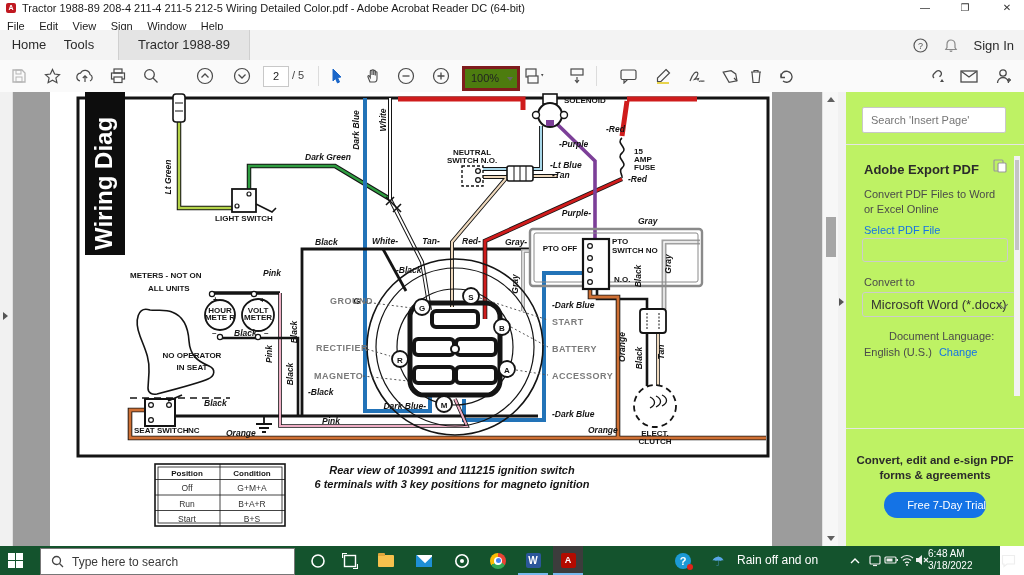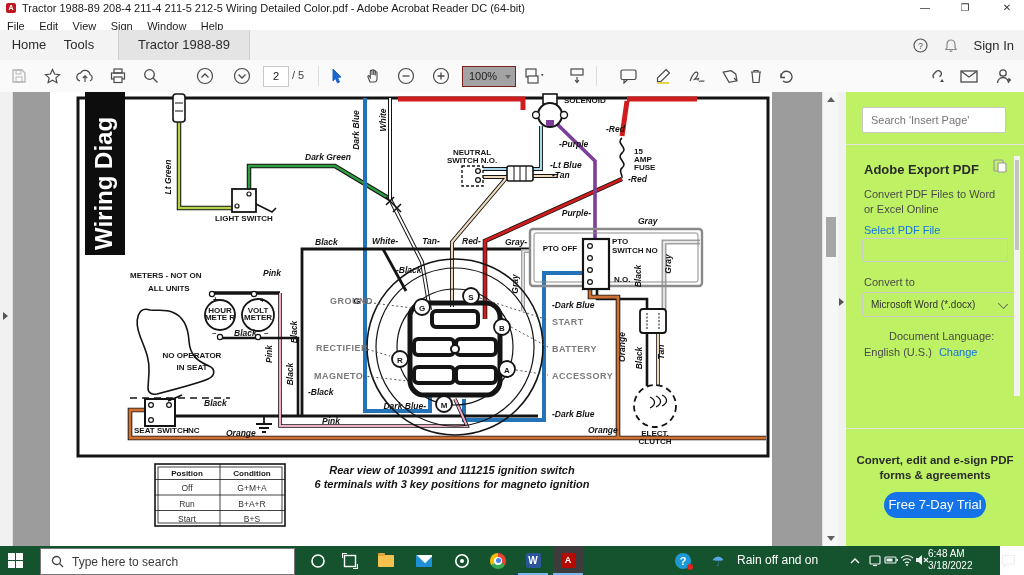--- a/index.html
+++ b/index.html
@@ -23,21 +23,21 @@
   #tab-doc .x{margin-left:8px;color:#444;font-size:11px;}
   #tabbar-right{position:absolute;right:10px;top:0;height:30px;display:flex;align-items:center;gap:16px;}
   #signin{font-size:13px;color:#2b2b2b;}
   
   #toolbar{position:absolute;left:0;top:60px;width:1024px;height:32px;background:#fafafa;border-bottom:1px solid #d4d4d4;}
   .tbi{position:absolute;top:5px;width:22px;height:22px;display:flex;align-items:center;justify-content:center;}
   .tbsep{position:absolute;top:6px;width:1px;height:20px;background:#dcdcdc;}
   #pagebox{position:absolute;left:263px;top:6px;width:24px;height:19px;background:#fff;border:1px solid #c8c8c8;
     font-size:11px;color:#222;text-align:center;line-height:19px;}
   #pageof{position:absolute;left:292px;top:6px;font-size:11px;color:#444;line-height:19px;}
-  #zoombox{position:absolute;left:462px;top:6px;width:46px;height:19px;background:#a3a3a3;border:1px solid #7f1d1d;
+  #zoombox{position:absolute;left:462px;top:6px;width:46px;height:19px;background:#4d7c0f;border:3px solid #7f1d1d;
     font-size:11px;color:#222;text-align:left;padding-left:6px;line-height:19px;}
   #zoombox .car{position:absolute;right:4px;top:8px;width:0;height:0;border-left:3px solid transparent;border-right:3px solid transparent;border-top:4px solid #666;}
   
   #docarea{position:absolute;left:0;top:92px;width:1024px;height:454px;background:#9c9c9c;}
   #leftstrip{position:absolute;left:0;top:0;width:12px;height:454px;background:#f1f1f1;border-right:1px solid #e0e0e0;}
   #leftstrip .arr{position:absolute;left:3px;top:220px;width:0;height:0;border-top:4px solid transparent;border-bottom:4px solid transparent;border-left:5px solid #555;}
   #page{position:absolute;left:50px;top:0;width:722px;height:454px;background:#fff;}
   #vscroll{position:absolute;left:822px;top:0;width:16px;height:454px;background:#f7f7f7;border-left:1px solid #e3e3e3;}
   #vscroll .thumb{position:absolute;left:3px;top:125px;width:10px;height:40px;background:#a6a6a6;}
   .scrollarr{position:absolute;left:4px;width:0;height:0;border-left:4px solid transparent;border-right:4px solid transparent;}
@@ -48,30 +48,30 @@
   #panel-search{position:absolute;left:16px;top:15px;width:132px;height:22px;border:1px solid #c8c8c8;border-radius:2px;
     font-size:11px;color:#767676;padding-left:8px;font-family:"Liberation Sans",sans-serif;}
   #panel .divider{position:absolute;left:0;width:178px;height:1px;background:#e5e5e5;}
   #export-title{position:absolute;left:18px;top:70px;font-size:13px;font-weight:bold;color:#2b2b2b;}
   #export-icon{position:absolute;left:146px;top:66px;}
   .pdesc{position:absolute;left:18px;font-size:11px;color:#4a4a4a;}
   .plink{position:absolute;left:18px;font-size:11px;color:#1473e6;}
   #file-box{position:absolute;left:16px;top:146px;width:144px;height:22px;border:1px solid #ccc;border-radius:3px;}
   #convert-label{position:absolute;left:18px;top:184px;font-size:11px;color:#4a4a4a;}
   #convert-select{position:absolute;left:16px;top:200px;width:144px;height:23px;border:1px solid #ccc;border-radius:3px;
-    font-size:10px;color:#333;line-height:23px;padding-left:8px;}
+    font-size:13px;color:#333;line-height:23px;padding-left:8px;}
   #convert-select .car{position:absolute;right:8px;top:9px;width:7px;height:7px;border-right:1.5px solid #666;border-bottom:1.5px solid #666;transform:rotate(45deg) scale(1,.8);margin-top:-2px;}
   #doclang{position:absolute;left:18px;top:238px;font-size:11px;color:#4a4a4a;padding-left:25px;}
   #doclang2{position:absolute;left:18px;top:254px;font-size:11px;color:#4a4a4a;}
   #changelink{color:#1473e6;margin-left:4px;}
   .bluebtn{position:absolute;background:#1473e6;color:#fff;border-radius:99px;text-align:center;}
   #selectfile-btn{left:16px;top:298px;width:140px;height:27px;font-size:13px;line-height:27px;}
   #promo1{position:absolute;left:0;top:362px;width:178px;text-align:center;font-size:11.5px;font-weight:bold;color:#2b2b2b;}
   #promo2{position:absolute;left:0;top:377px;width:178px;text-align:center;font-size:11.5px;font-weight:bold;color:#2b2b2b;}
-  #trial-btn{left:38px;top:400px;width:102px;height:26px;font-size:13px;line-height:26px;}
+  #trial-btn{left:38px;top:400px;width:102px;height:26px;font-size:11px;line-height:26px;text-align:right;}
   #panel-scroll{position:absolute;left:168px;top:64px;width:6px;height:240px;background:#f2f2f2;}
   #panel-scroll .thumb{position:absolute;left:1px;top:4px;width:4px;height:90px;background:#c4c4c4;}
   
   #taskbar{position:absolute;left:0;top:546px;width:1000px;height:29px;background:#14532d;}
   #tb-search{position:absolute;left:40px;top:2px;width:253px;height:25px;background:#fff;border:1px solid #777;
     display:flex;align-items:center;}
   #tb-search .ph{font-size:12px;color:#3a3a3a;margin-left:8px;}
   .tk{position:absolute;top:0;width:30px;height:29px;display:flex;align-items:center;justify-content:center;}
   .tk.active{background:#3c3c3c;box-shadow:inset 0 -2px 0 #76b9ed;}
   .tk.running{box-shadow:inset 0 -2px 0 #76b9ed;}

